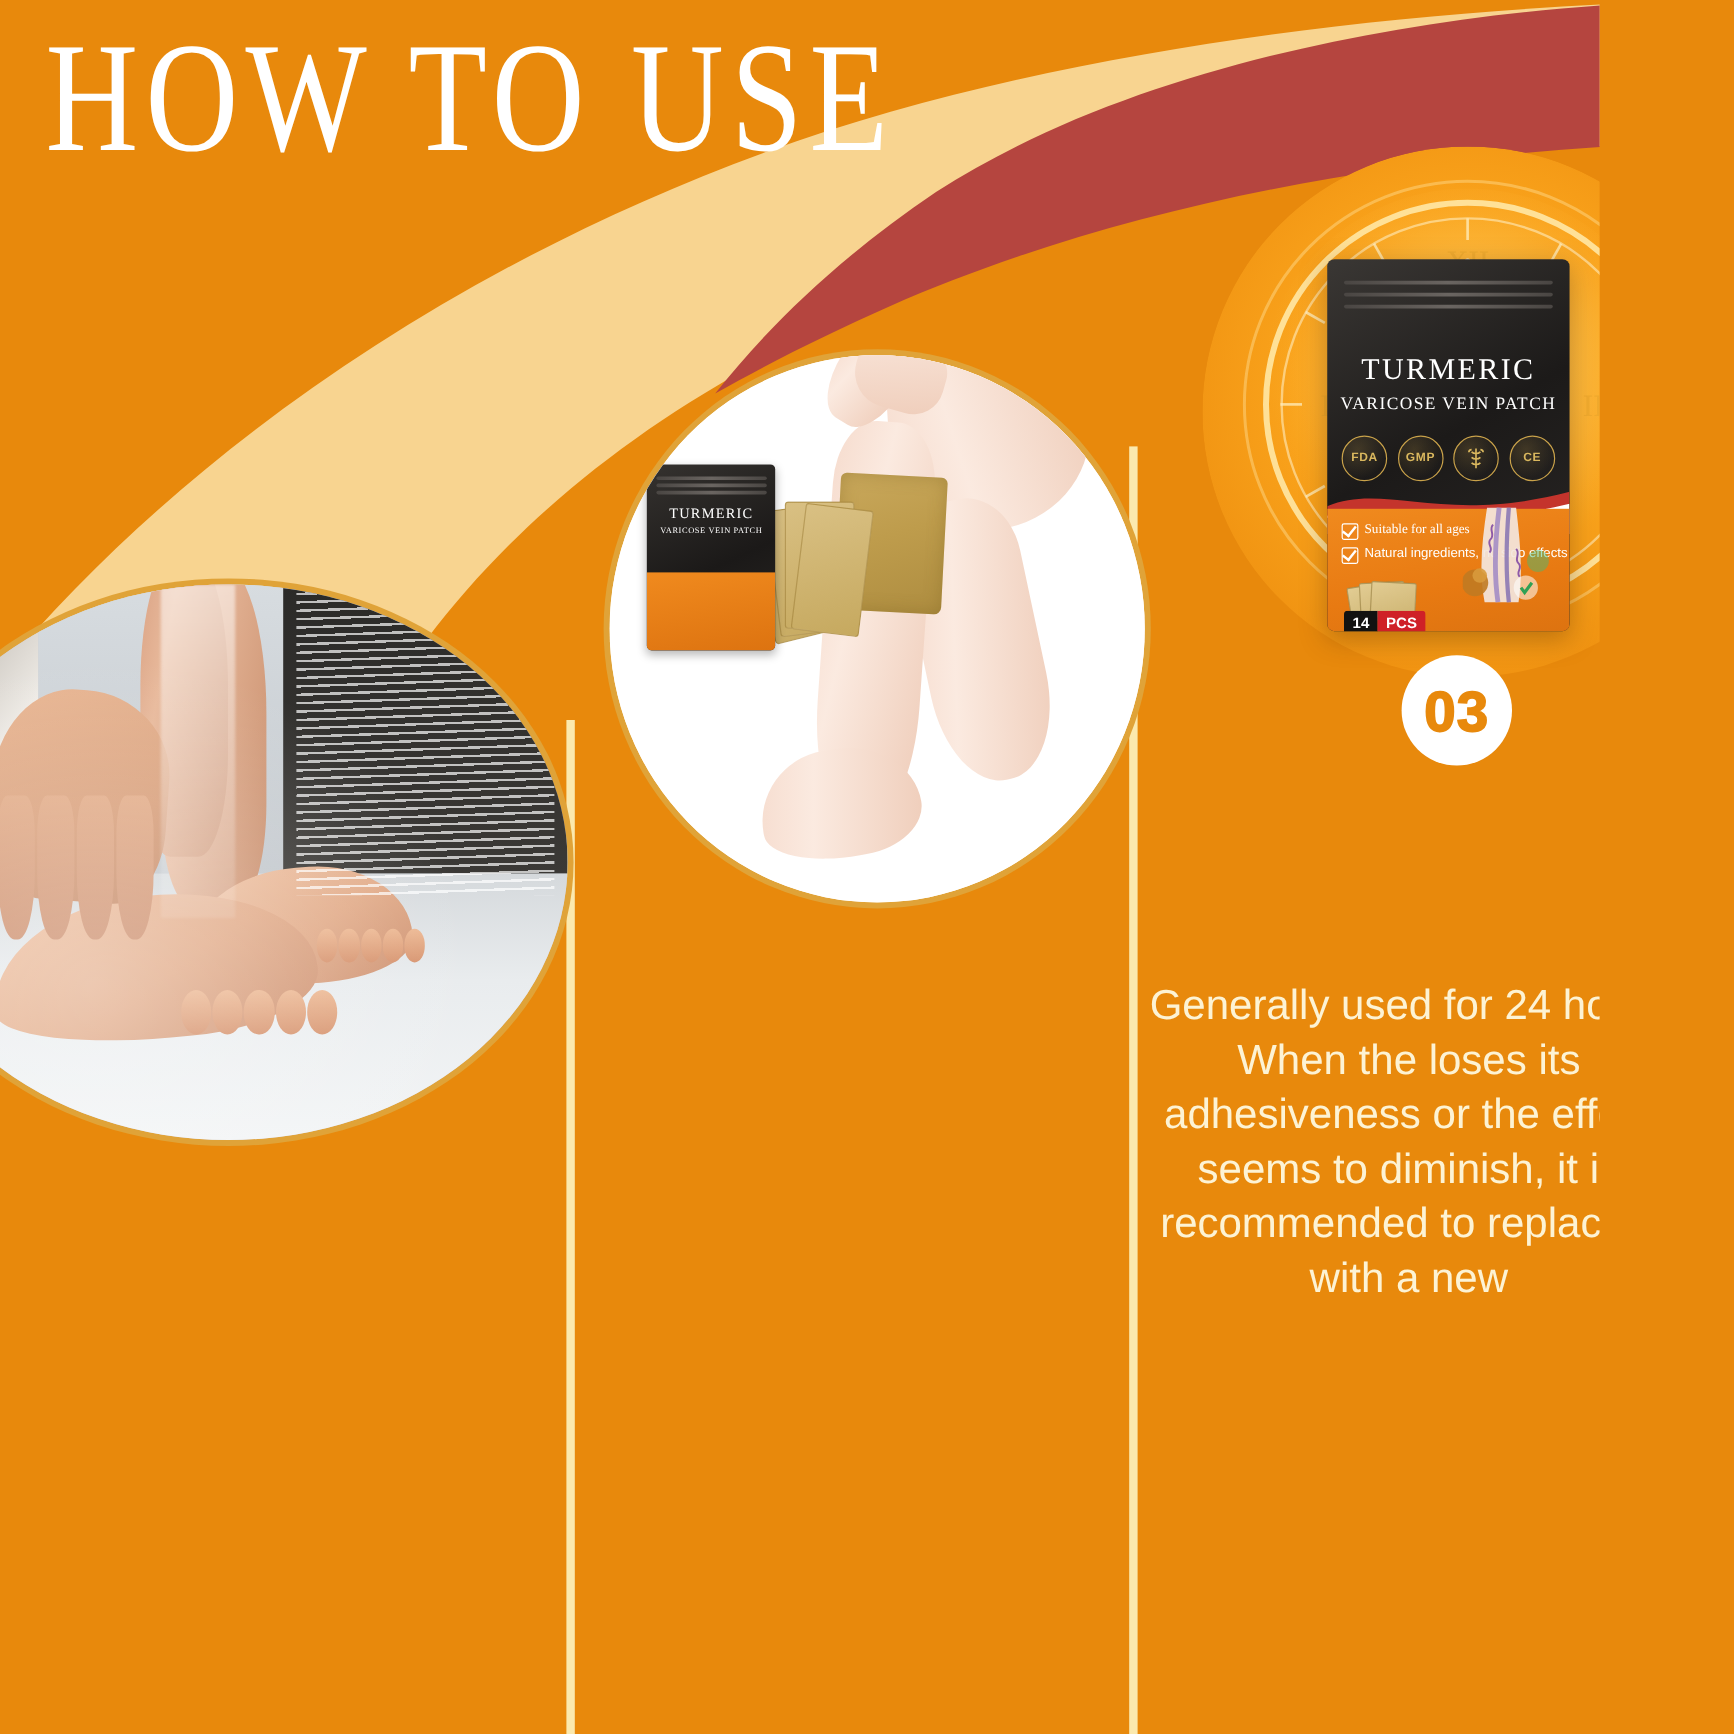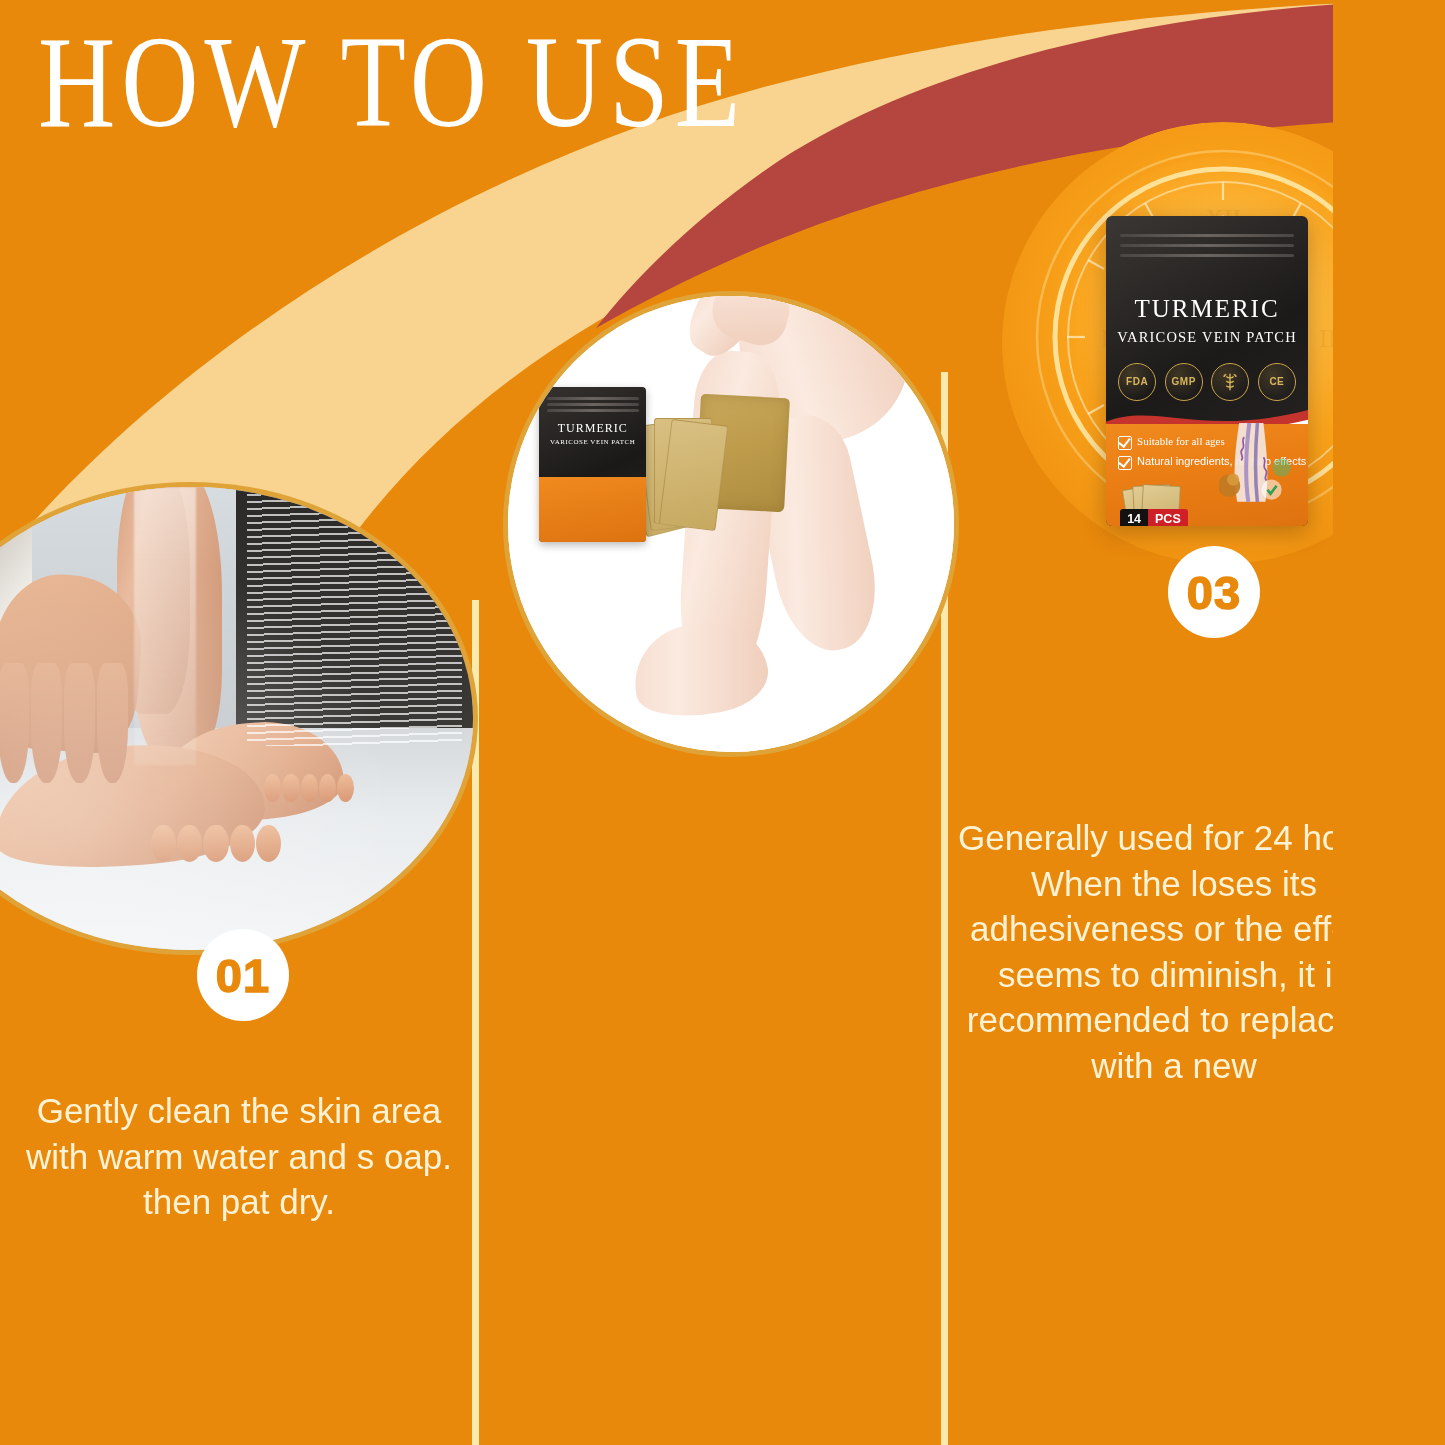--- a/index.html
+++ b/index.html
@@ -230,22 +230,20 @@
         <i></i>
           <i></i>
           <i></i>
           <i></i>
       </div>
       <div class="sh-spray"></div>
       <div class="sh-stream"></div>
       <div class="sh-gloss"></div>
     </div>
   </div>
-  <div class="badge" id="badge-01">01</div>
-  <div class="copy" id="copy-01">Gently clean the skin area with warm water and s oap. then pat dry.</div>
 
   <div class="photo ring" id="photo-02">
     <div class="p2-bg"></div>
     <div class="p2-leg" id="p2-thigh"></div>
     <div class="p2-leg" id="p2-calf2"></div>
     <div class="p2-leg" id="p2-shin"></div>
     <div class="p2-leg" id="p2-foot"></div>
     <div class="p2-leg" id="p2-arm"></div>
     <div class="p2-hand"></div>
     <div class="p2-patch"></div>

